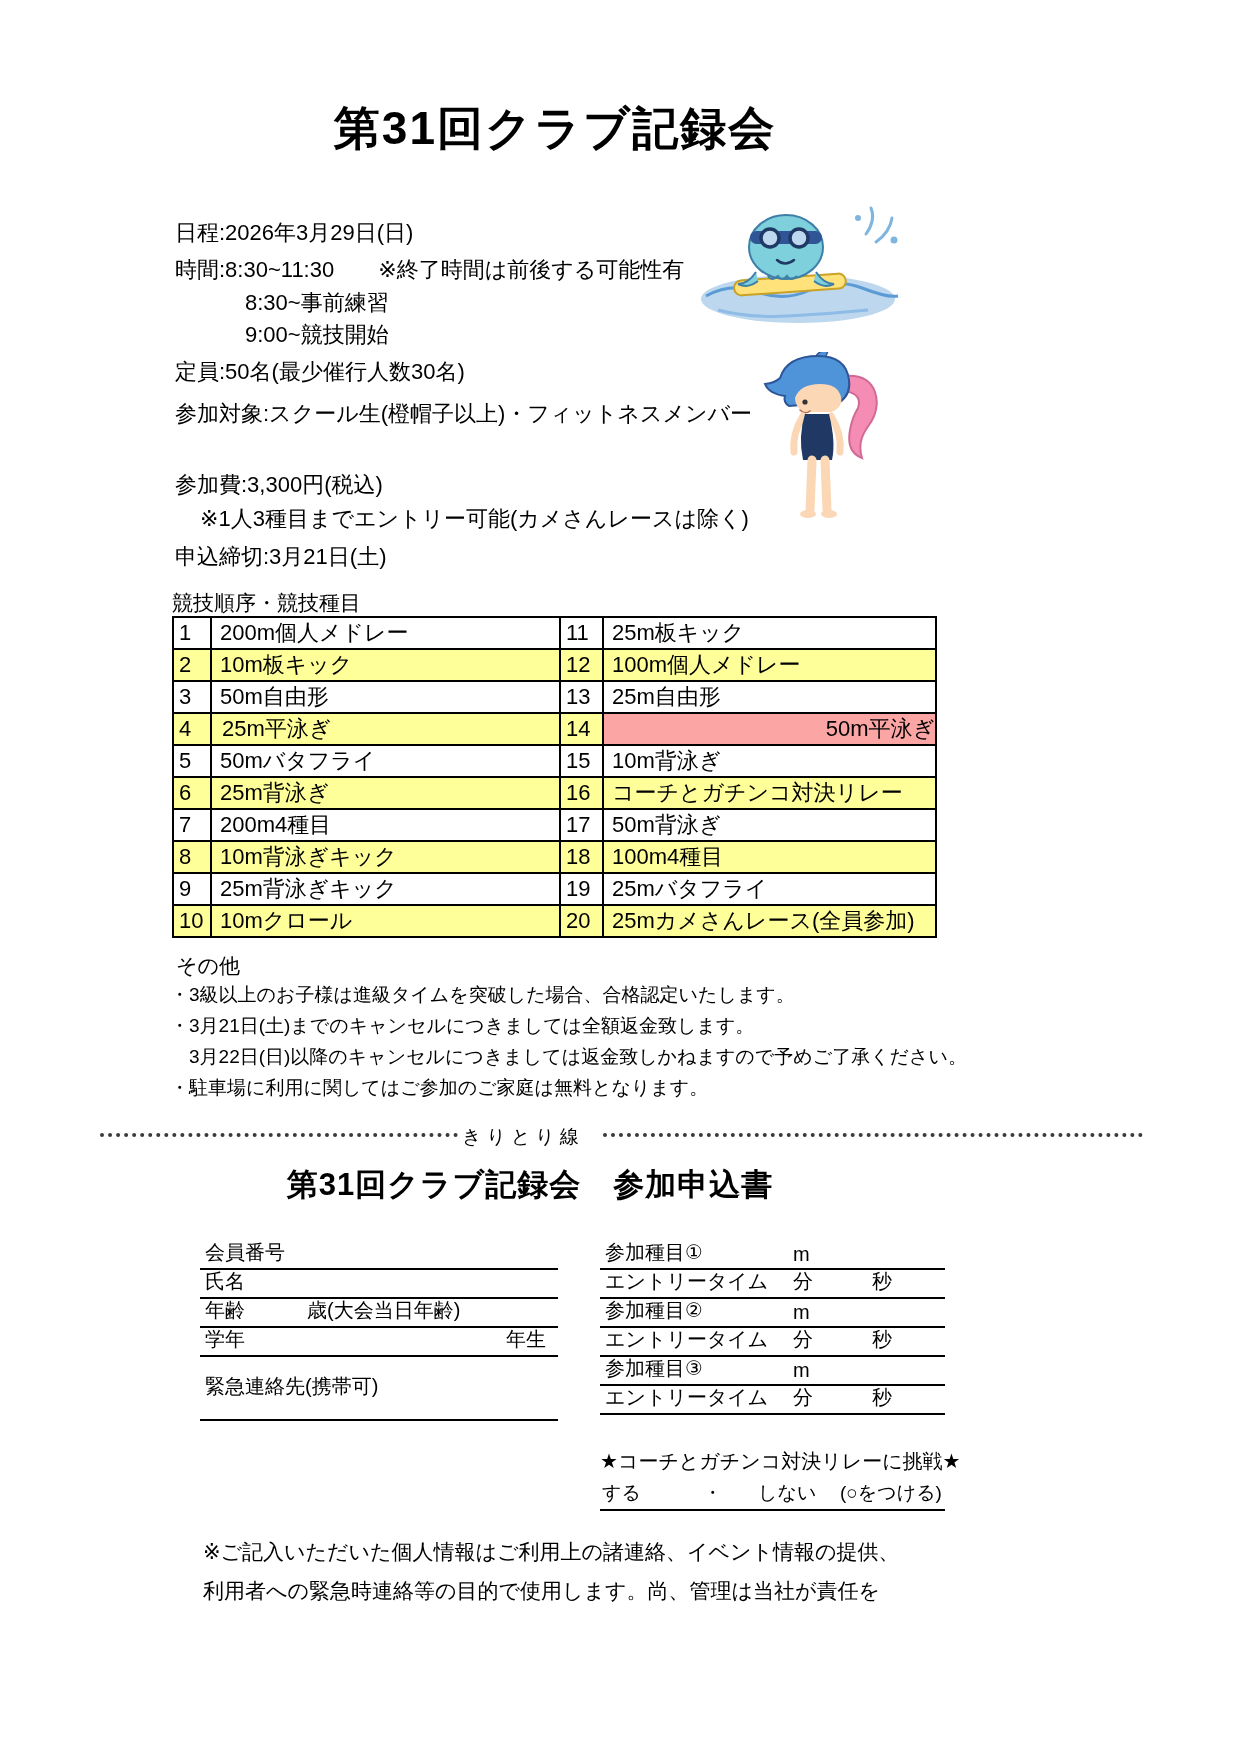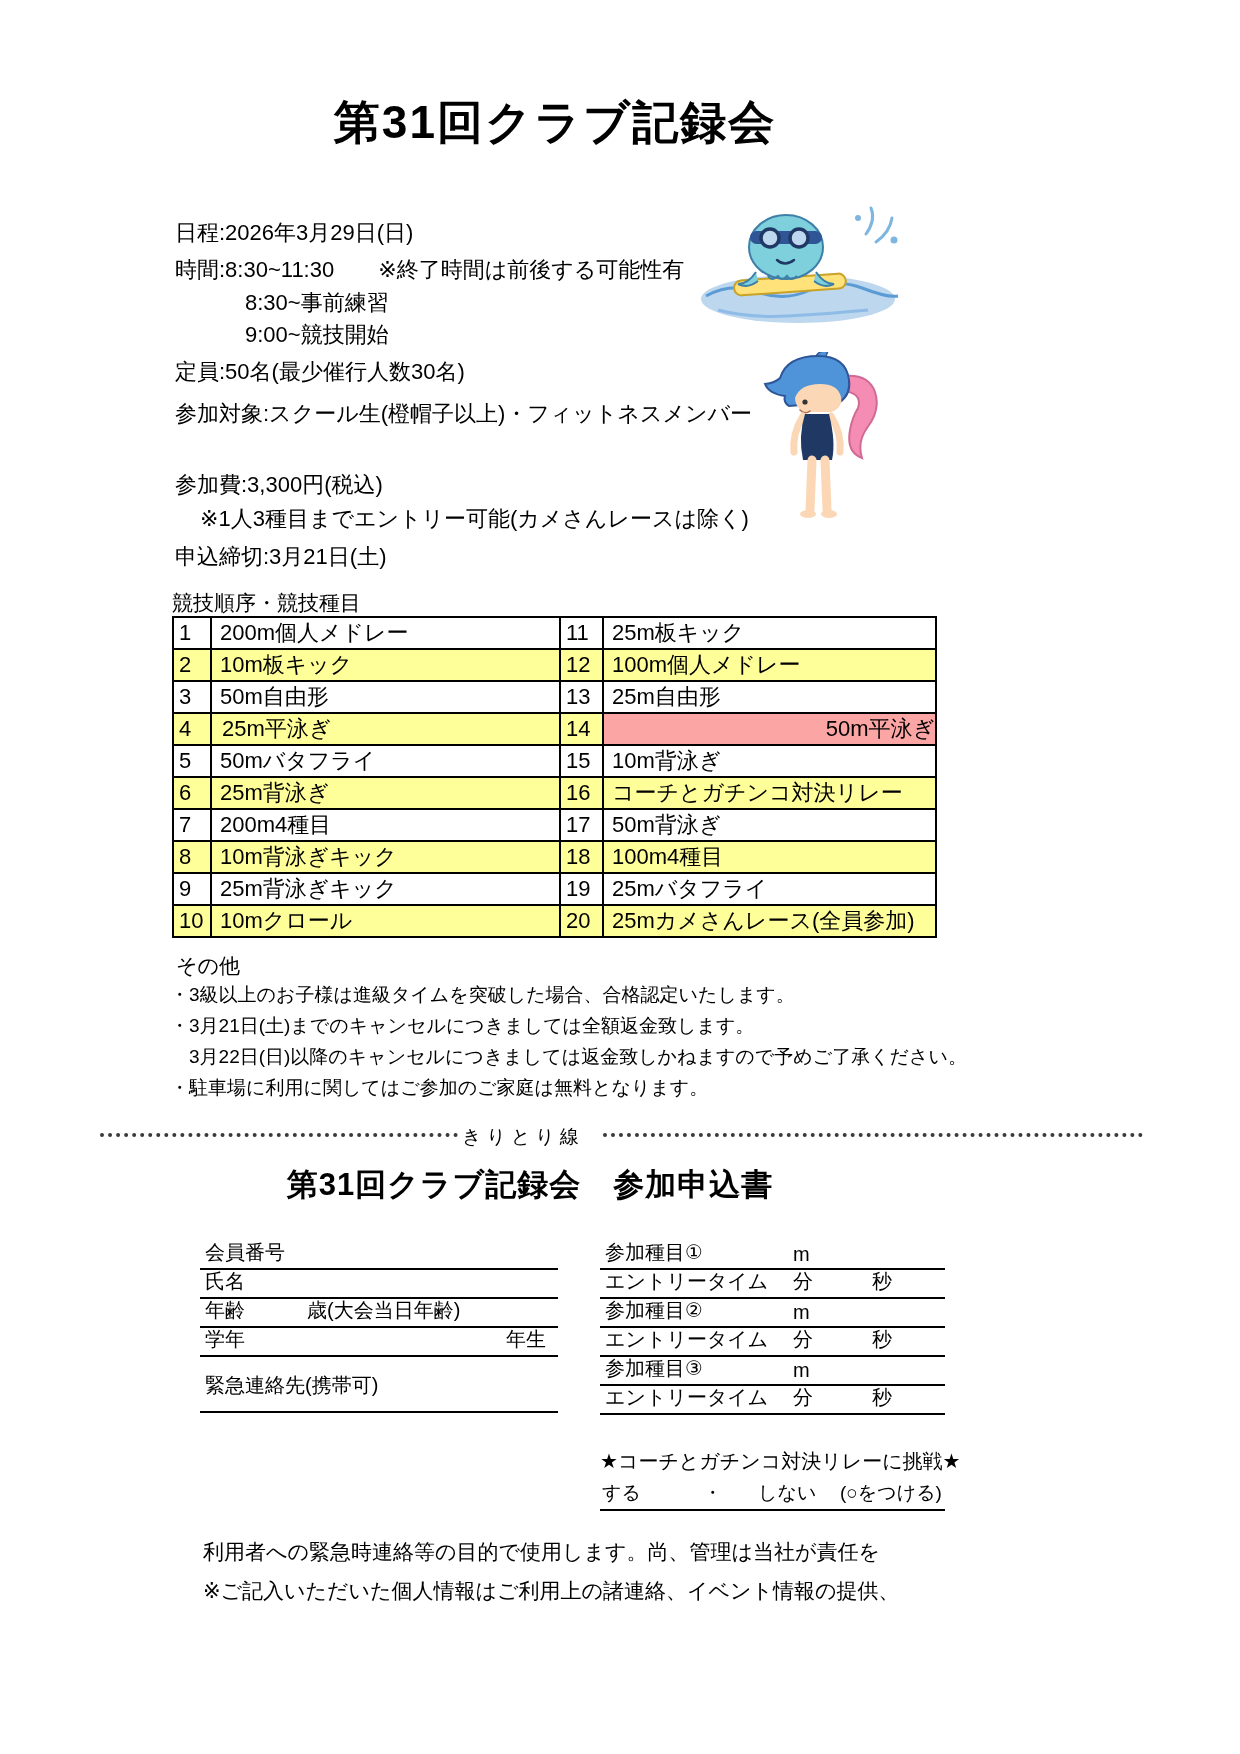--- a/index.html
+++ b/index.html
@@ -12,21 +12,21 @@
     background: #ffffff;
     color: #000;
     font-family: "Liberation Sans", "DejaVu Sans", sans-serif;
     overflow: hidden;
   }
   .abs { position: absolute; margin: 0; }
   .t22 { font-size: 22px; white-space: nowrap; }
   .t21 { font-size: 21px; white-space: nowrap; }
   .t19 { font-size: 19px; white-space: nowrap; }
   .doc-title {
-    position: absolute; top: 92px; left: 0; width: 1110px;
+    position: absolute; top: 98px; left: 0; width: 1110px;
     margin: 0; text-align: center;
     font-size: 46px; font-weight: 600; letter-spacing: 2px;
   }
   .events-heading { position: absolute; left: 172px; top: 589px; font-size: 21px; margin: 0; }
   .events-table {
     position: absolute; left: 172px; top: 616px; width: 763px;
     border-collapse: collapse; table-layout: fixed; font-size: 22px;
   }
   .events-table td {
     border: 2px solid #000; height: 28px;
@@ -40,21 +40,21 @@
   .form-title {
     position: absolute; top: 1164px; left: 0; width: 1060px; margin: 0;
     text-align: center; font-size: 31px; font-weight: 600; letter-spacing: 1px;
   }
   .f-col { position: absolute; }
   .f-row {
     position: relative; height: 29px; border-bottom: 2px solid #000;
     display: flex; align-items: flex-end;
     padding: 0 0 2px 5px; font-size: 20px; white-space: nowrap;
   }
-  .f-row.tall { height: 56px; align-items: center; padding-top: 4px; }
+  .f-row.tall { height: 64px; align-items: flex-start; padding-top: 16px; }
   .f-unit { position: absolute; bottom: 2px; font-size: 20px; }
   .relay-heading { margin: 0; font-size: 20px; white-space: nowrap; }
   .relay-options { height: 33px; margin-top: 3px; }
   .relay-options span { position: absolute; bottom: 3px; font-size: 19px; }
   .privacy p { margin: 0 0 11px 0; font-size: 21px; white-space: nowrap; }
 </style>
 </head>
 <body>
 
 <div class="page">
@@ -246,17 +246,17 @@
     <p class="relay-heading">★コーチとガチンコ対決リレーに挑戦★</p>
     <div class="f-row relay-options">
       <span style="left:2px">する</span>
       <span style="left:103px">・</span>
       <span style="left:158px">しない</span>
       <span style="left:240px">(○をつける)</span>
     </div>
   </div>
 
   <div class="abs privacy" style="left:203px;top:1538px">
+    <p>※ご記入いただいた個人情報はご利用上の諸連絡、イベント情報の提供、</p>
     <p>利用者への緊急時連絡等の目的で使用します。尚、管理は当社が責任を</p>
-    <p>※ご記入いただいた個人情報はご利用上の諸連絡、イベント情報の提供、</p>
   </div>
 
 </div>
 
 </body></html>

